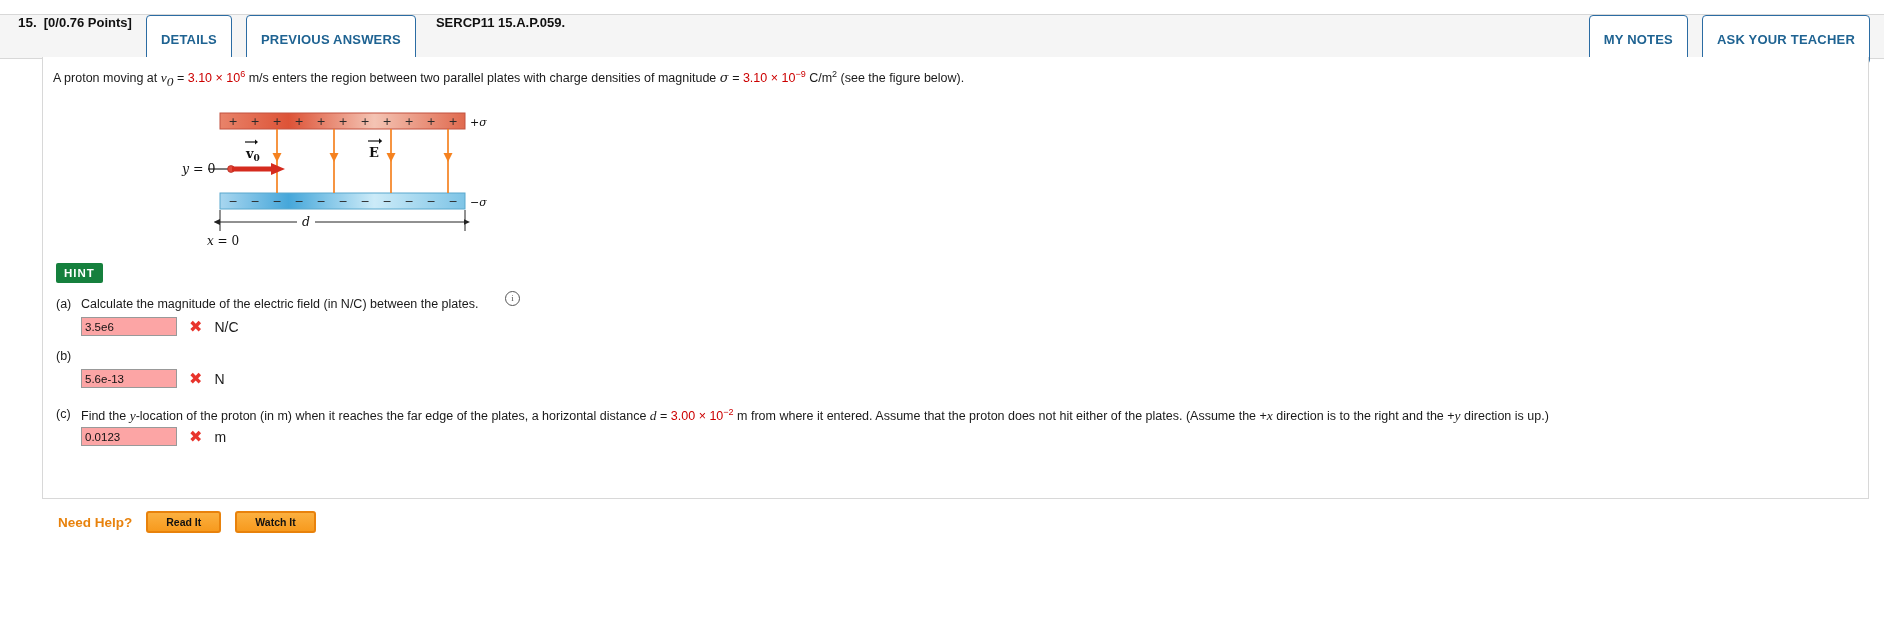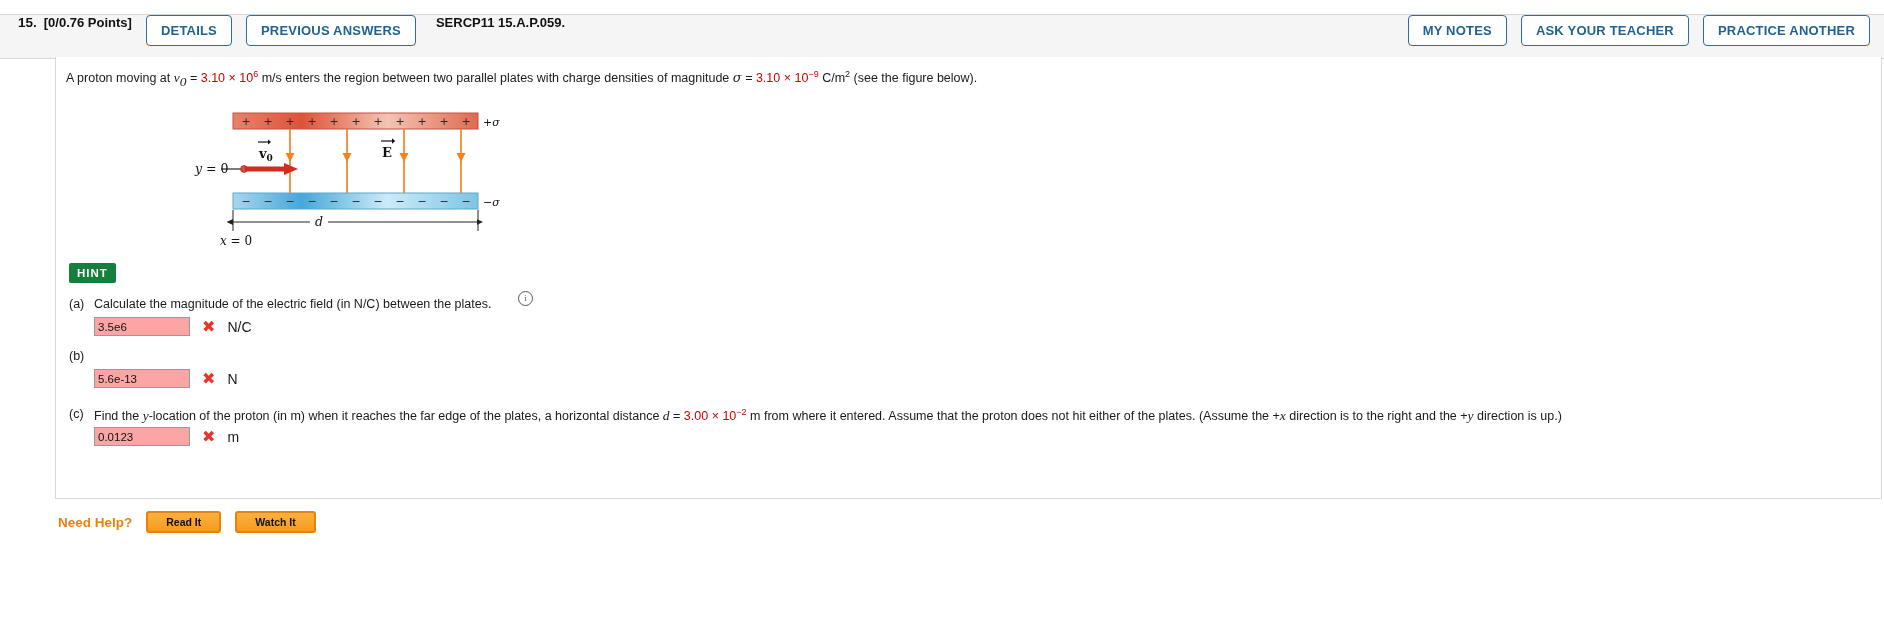--- a/index.html
+++ b/index.html
@@ -19,30 +19,30 @@
     border-bottom:1px solid #d8d8d8;
     display:flex;align-items:flex-start;
   }
   .qnum{
     font-weight:bold;font-size:13.5px;color:#111;margin-left:18px;white-space:nowrap;
   }
   .qpoints{font-weight:bold;font-size:13px;color:#111;margin-left:7px;white-space:nowrap;}
   .hbtn{
     border:1px solid #2b6ca3;border-radius:4px;background:#ffffff;
     color:#1f6392;font-size:13px;font-weight:bold;letter-spacing:.2px;
-    padding:7px 14px;margin-left:14px;white-space:nowrap;cursor:pointer;
+    padding:16px 14px;margin-left:14px;white-space:nowrap;cursor:pointer;
     font-family:"Liberation Sans", sans-serif;
   }
   .qcode{font-weight:bold;font-size:13px;color:#111;margin-left:20px;white-space:nowrap;}
   .hspacer{flex:1;}
   .hbtn.right{margin-left:0;margin-right:14px;}
 
   
   .card{
-    position:absolute;left:55px;top:57px;width:1827px;height:442px;
+    position:absolute;left:42px;top:57px;width:1827px;height:442px;
     border-left:1px solid #d8d8d8;
     border-right:1px solid #d8d8d8;
     border-bottom:1px solid #d8d8d8;
     background:#fff;
     box-sizing:border-box;
   }
   .stmt{
     position:absolute;left:10px;top:9px;white-space:nowrap;
     font-size:12.5px;line-height:17px;color:#1a1a1a;
   }
@@ -97,21 +97,20 @@
 
 <div class="qheader">
   <span class="qnum">15.</span>
   <span class="qpoints">[0/0.76 Points]</span>
   <button class="hbtn">DETAILS</button>
   <button class="hbtn">PREVIOUS ANSWERS</button>
   <span class="qcode">SERCP11 15.A.P.059.</span>
   <span class="hspacer"></span>
   <button class="hbtn right">MY NOTES</button>
   <button class="hbtn right">ASK YOUR TEACHER</button>
-  <button class="hbtn right">PRACTICE ANOTHER</button>
 </div>
 
 <div class="card">
 
   <div class="stmt">
     <span>A proton moving at </span><span class="mi">v</span><sub class="mi">0</sub><span> = </span><span class="red">3.10 × 10</span><sup class="red">6</sup><span> m/s enters the region between two parallel plates with charge densities of magnitude </span><span class="mi2">σ</span><span> = </span><span class="red">3.10 × 10</span><sup class="red">−9</sup><span> C/m</span><sup>2</sup><span> (see the figure below).</span>
   </div>
 
   <div class="figure">
     <svg width="420" height="150" viewBox="0 0 420 150">

